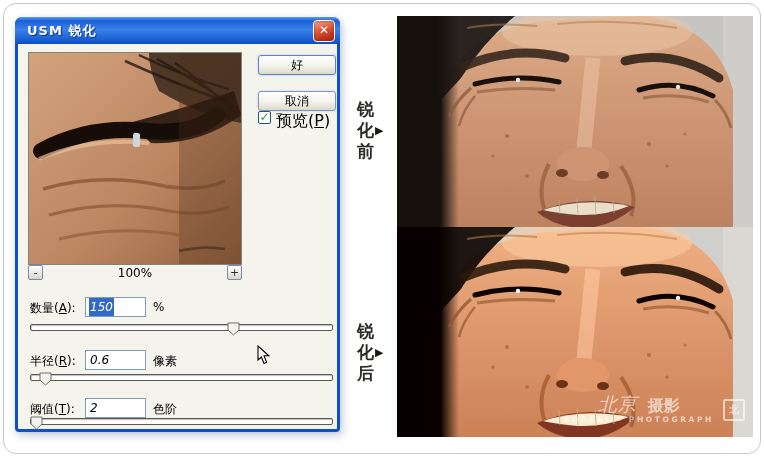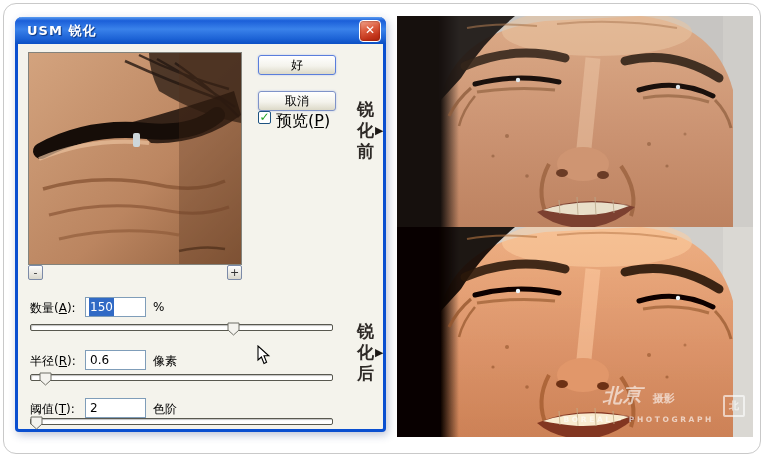--- a/index.html
+++ b/index.html
@@ -8,21 +8,21 @@
     background:#ffffff;
     font-family:"DejaVu Sans","Liberation Sans",sans-serif;
   }
   .outer-frame{
     position:absolute;inset:3px;border:1px solid #c9c9c9;border-radius:13px;
     pointer-events:none;
   }
 
   
   .dialog{
-    position:absolute;left:15px;top:17px;width:371px;height:415px;
+    position:absolute;left:15px;top:17px;width:325px;height:415px;
     background:#f4f3ec;
     border:3px solid #0a4fd0;border-top:none;
     border-radius:7px 7px 4px 4px;
     box-shadow:2px 3px 8px rgba(40,60,120,.30);
     box-sizing:border-box;
   }
   .titlebar{
     position:absolute;left:-3px;right:-3px;top:0;height:27px;
     border-radius:7px 7px 0 0;
     background:linear-gradient(180deg,#5a9cf0 0%,#1b5fd9 14%,#3a82ea 45%,#1d63d6 80%,#0b4fc4 100%);
@@ -62,21 +62,21 @@
   
   .field-row{position:absolute;left:12px;height:20px;font-size:12px;color:#000;}
   .row-amount{top:280px;}
   .row-radius{top:333px;}
   .row-threshold{top:381px;}
   .flabel{position:absolute;left:0;top:3px;white-space:nowrap;}
   .ukey{text-decoration:underline;}
   .finput{
     position:absolute;left:55px;top:0;width:56px;height:18px;
     background:#ffffff;border:1px solid #7f9db9;
-    font-size:12px;line-height:18px;padding-left:3px;
+    font-size:12px;line-height:18px;padding-left:3px;font-style:italic;
   }
   .finput .val{display:inline-block;padding:0 1px;}
   .finput.selected .val{background:#316ac5;color:#ffffff;}
   .funit{position:absolute;left:123px;top:3px;white-space:nowrap;}
 
   .slider{position:absolute;left:12px;width:303px;height:14px;}
   .sl-amount{top:304px;}
   .sl-radius{top:354px;}
   .sl-threshold{top:398px;}
   .track{
@@ -120,23 +120,23 @@
     font-weight:bold;color:#2e2a27;}
   .varrow{font-size:11px;color:#1c1815;margin-left:1px;}
 
   
   .watermark{
     position:absolute;right:8px;bottom:13px;display:flex;align-items:center;gap:9px;
     color:#ffffff;opacity:.62;
   }
   .wm-text{display:flex;flex-direction:column;align-items:center;}
   .wm-cn{line-height:16px;}
-  .wm-cn-big{font-size:19px;font-weight:bold;font-style:italic;letter-spacing:1px;}
-  .wm-cn-small{font-size:11px;font-weight:bold;margin-left:10px;}
-  .wm-en{font-size:7.5px;font-weight:bold;letter-spacing:2.6px;margin-top:8px;}
+  .wm-cn-big{font-size:19px;font-weight:normal;font-style:italic;letter-spacing:1px;}
+  .wm-cn-small{font-size:16px;font-weight:bold;margin-left:10px;}
+  .wm-en{font-size:7.5px;font-weight:bold;letter-spacing:2.6px;margin-top:1px;}
   .wm-logo{
     width:18px;height:18px;border:2px solid #ffffff;border-radius:2px;
     display:flex;align-items:center;justify-content:center;
     font-size:10px;font-weight:bold;
   }
 
   .cursor{position:absolute;left:257px;top:345px;pointer-events:none;}
 </style>
 </head>
 <body>
@@ -217,20 +217,21 @@
       <path d="M14,136 Q70,120 130,132 Q168,140 196,128" stroke="#8a5636" stroke-width="3.5" fill="none" opacity=".8"></path>
       <path d="M20,162 Q80,146 140,158 Q172,164 200,154" stroke="#8a5636" stroke-width="3" fill="none" opacity=".7"></path>
       <path d="M30,186 Q90,172 150,182" stroke="#8a5636" stroke-width="3" fill="none" opacity=".6"></path>
       <path d="M150,198 Q175,192 196,196" stroke="#4a2c18" stroke-width="2.5" fill="none" opacity=".7"></path>
       <rect x="150" width="62" height="211" fill="#4e2f1c" opacity=".30"></rect>
     </svg>
   </div>
 
   <div class="zoom-row">
     <div class="zoom-btn zoom-out">-</div>
+    <div class="zoom-level">100%</div>
     <div class="zoom-btn zoom-in">+</div>
   </div>
 
   <div class="xp-btn btn-ok">好</div>
   <div class="xp-btn btn-cancel">取消</div>
 
   <div class="chk-row">
     <div class="checkbox">✓</div>
     <span class="chk-label"><span>预览(</span><span class="ukey">P</span><span>)</span></span>
   </div>

